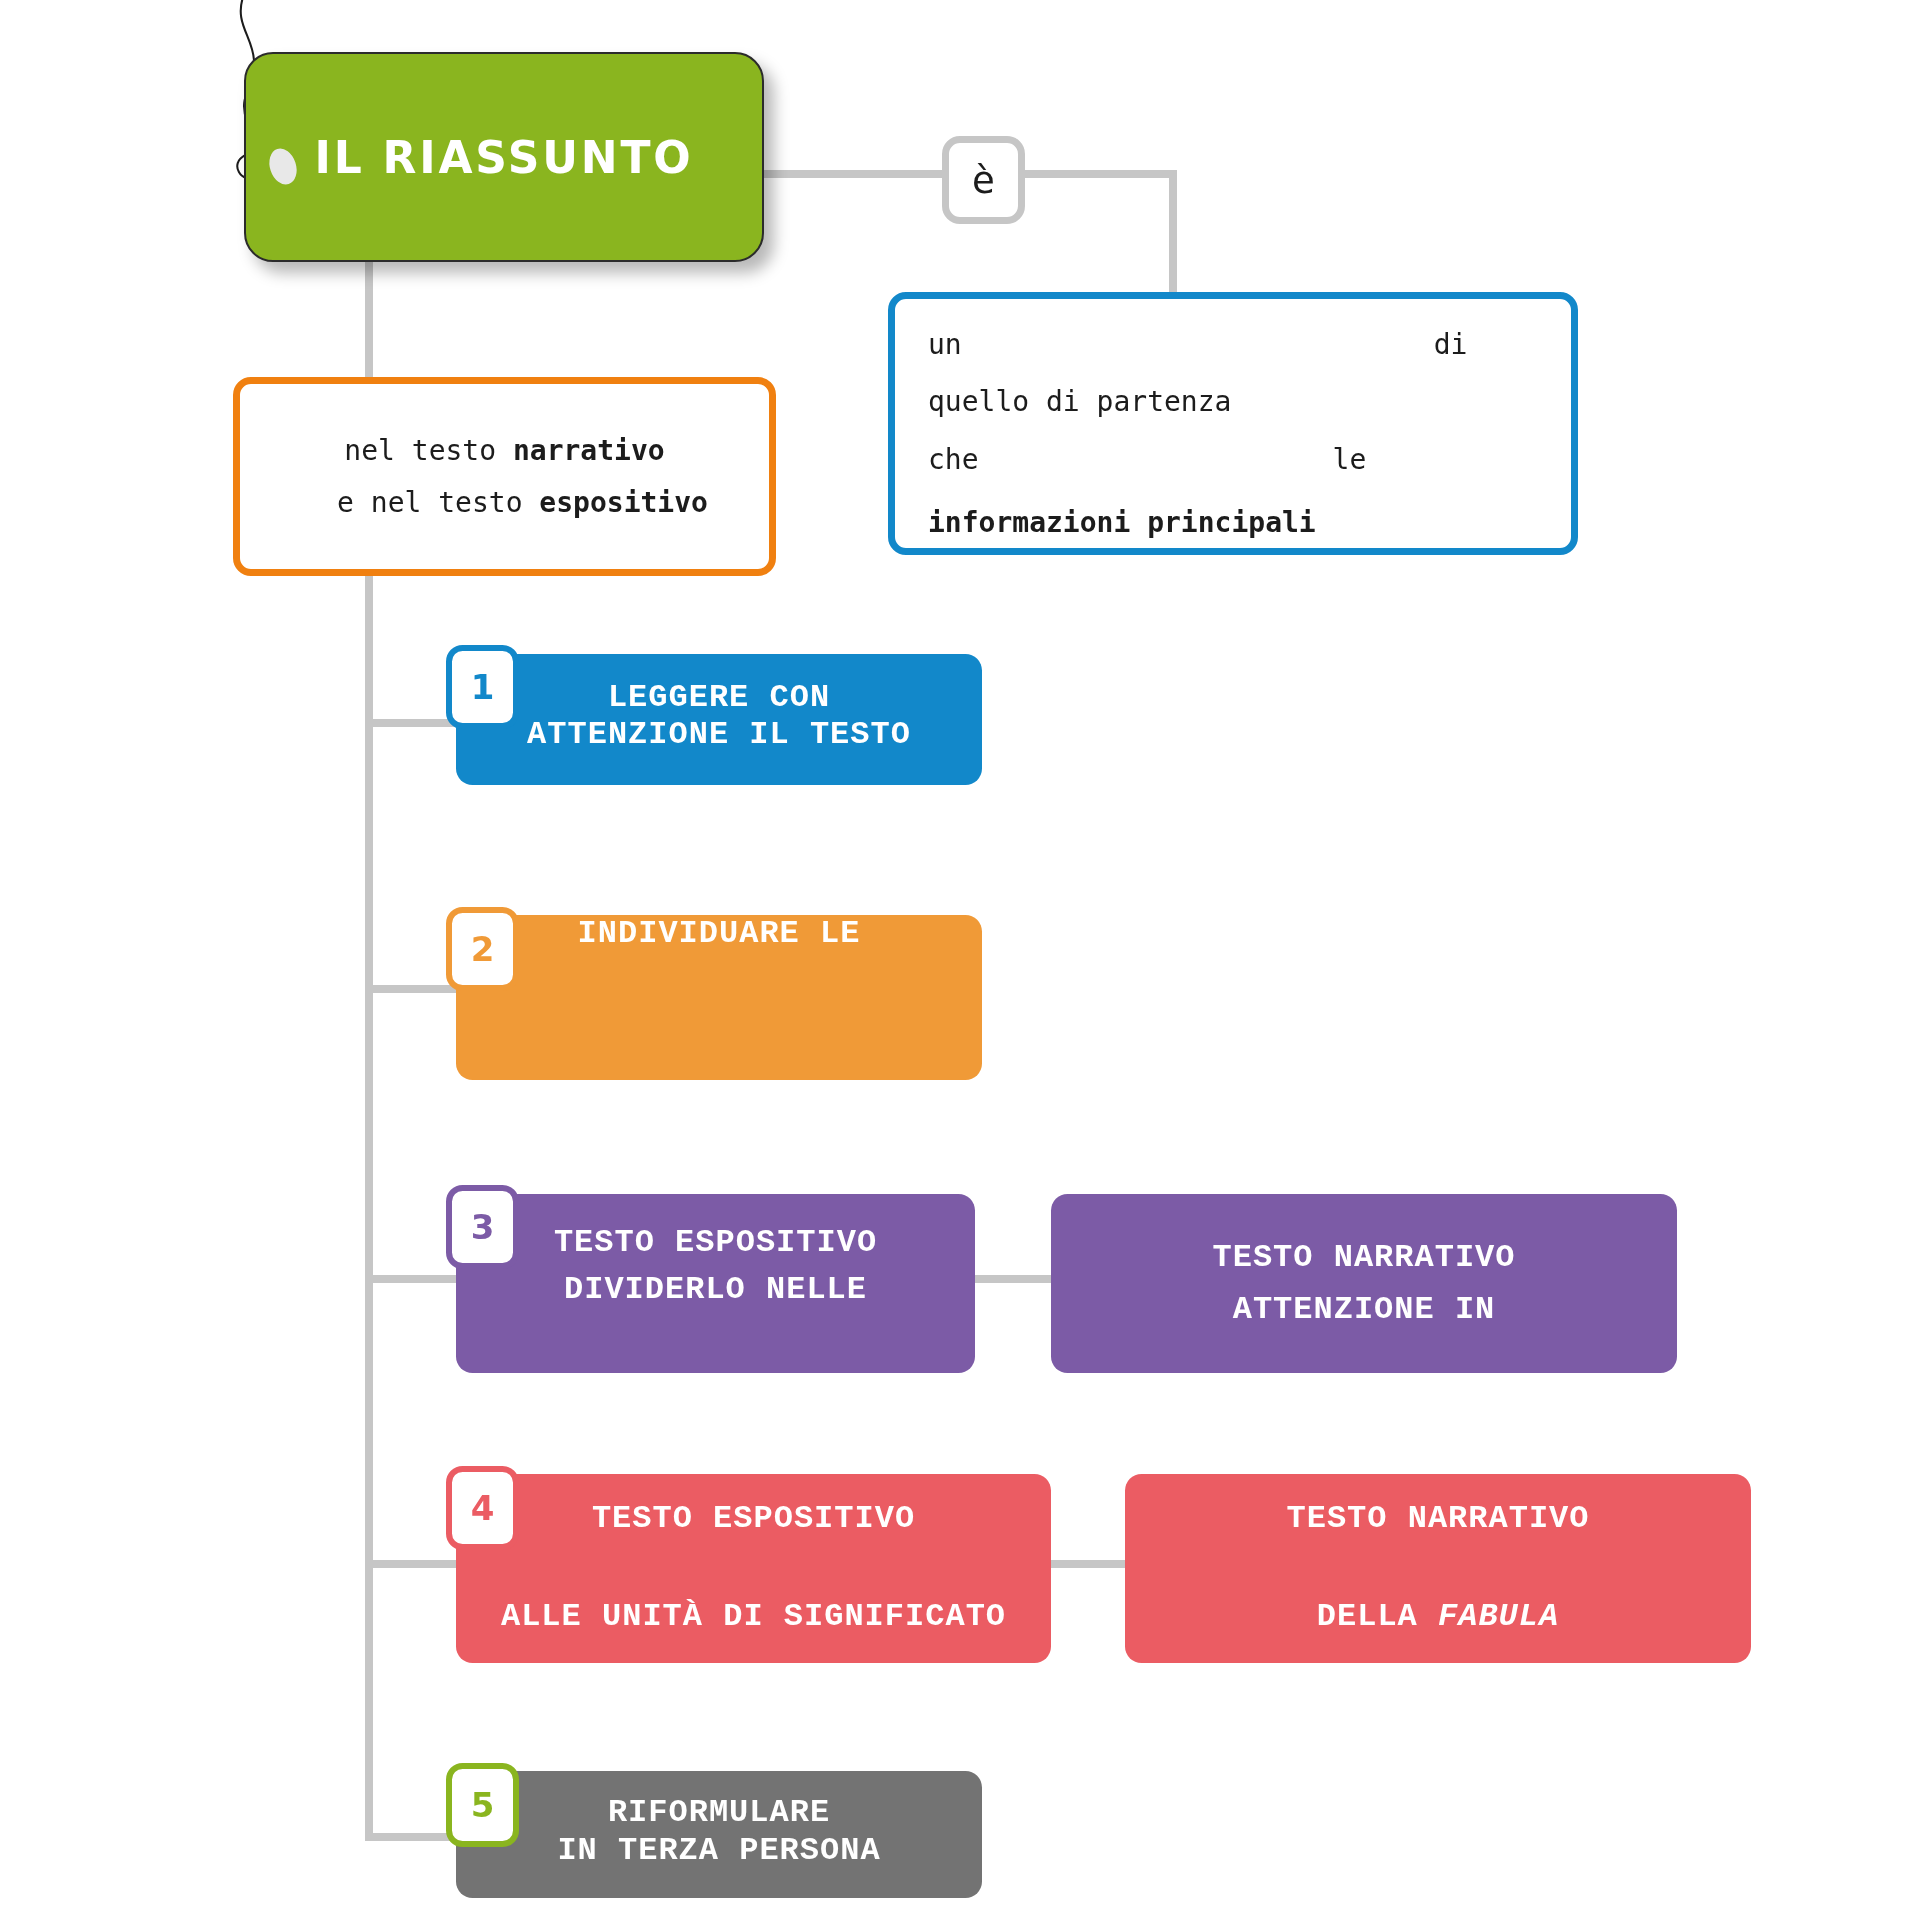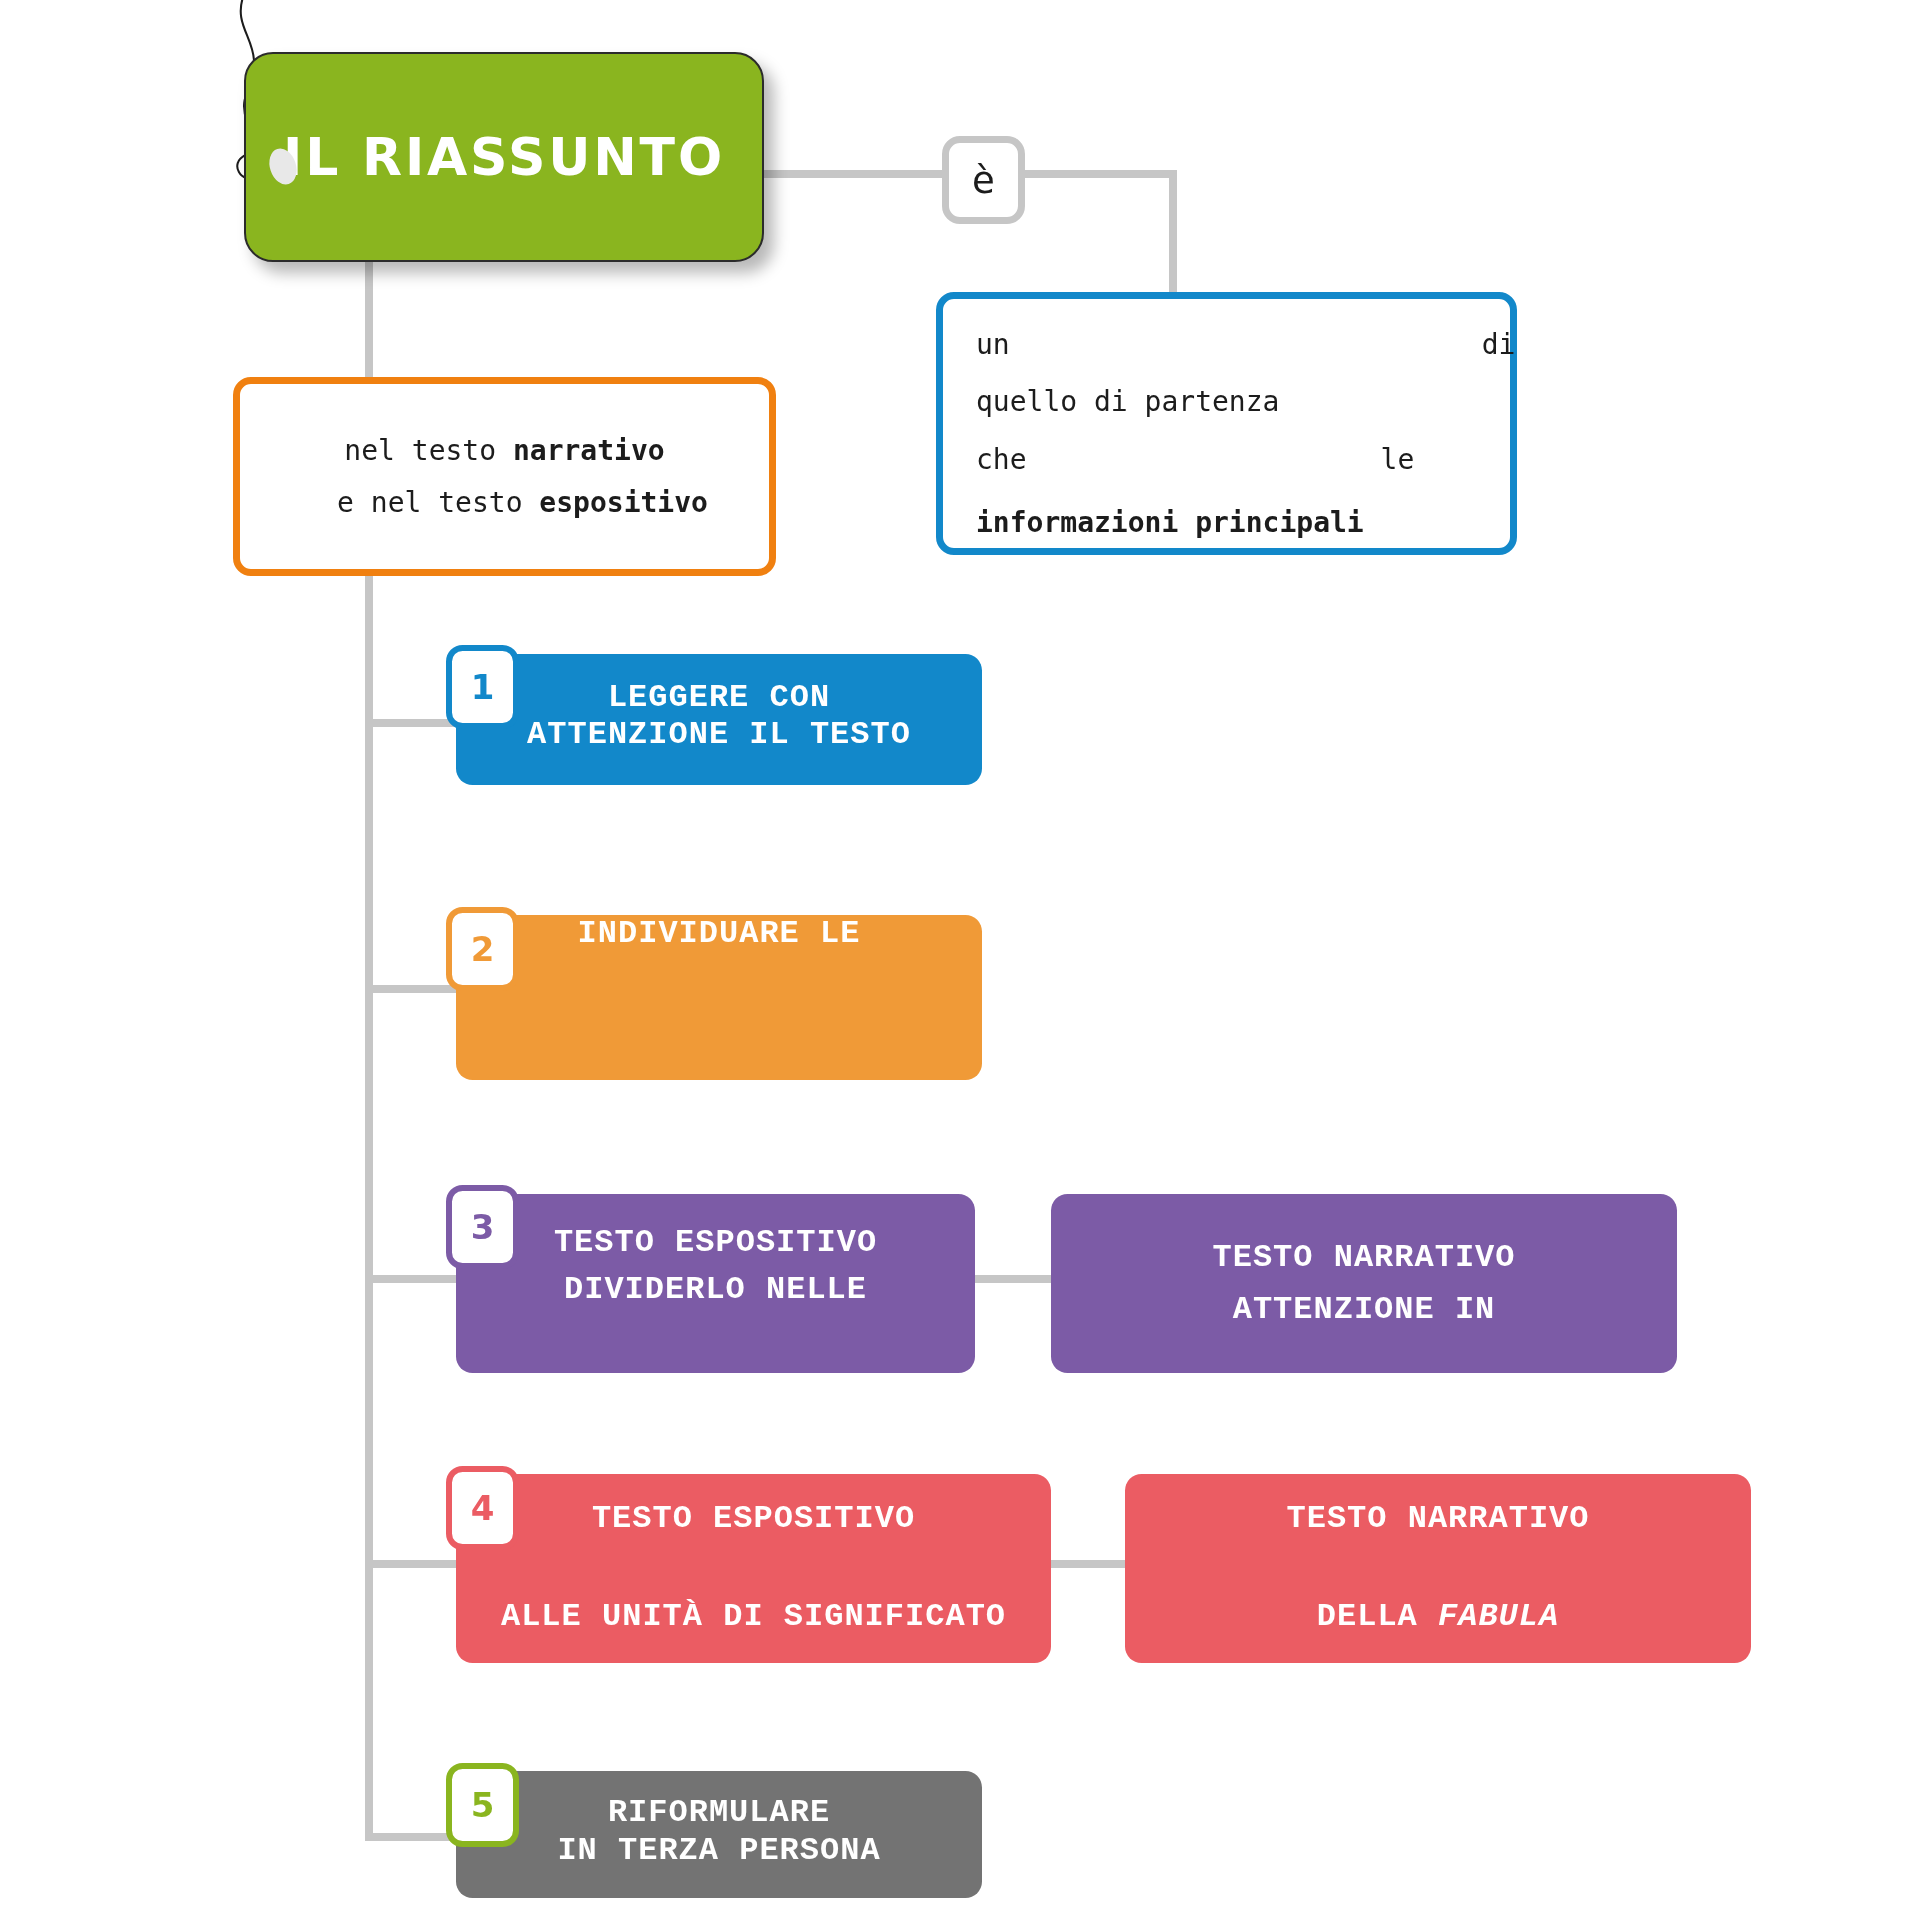--- a/index.html
+++ b/index.html
@@ -27,21 +27,21 @@
     width:516px; height:206px;
     background:#8ab51f;
     border:2.8px solid #2b2b2b;
     border-radius:29px;
     box-shadow:9.6px 11px 15px rgba(0,0,0,0.28);
     display:flex;align-items:center;justify-content:center;
   }
   .title-tag .title-text{
     font-family:"DejaVu Sans", sans-serif;
     font-weight:bold;
-    font-size:52px;
+    font-size:44px;
     letter-spacing:2.8px;
     color:#ffffff;
   }
   
   .tag-hole{
     position:absolute;
     left:270px; top:148px;
     width:26px;height:37px;
     background:#e8e8e8;
     border-radius:50%;
@@ -66,22 +66,22 @@
 
   
   .outline-box{
     position:absolute;
     background:#ffffff;
     border-radius:18px;
     z-index:5;
     box-sizing:border-box;
   }
   .box-blue-def{
-    left:936px; top:292px;
-    width:581px; height:263px;
+    left:888px; top:292px;
+    width:690px; height:263px;
     border:7.6px solid #1288ca;
     padding:30px 33px 0 33px;
   }
   .box-orange-def{
     left:233px; top:377px;
     width:543px; height:199px;
     border:7.6px solid #f08010;
     padding:5px 33px;
     display:flex;flex-direction:column;justify-content:center;text-align:center;
   }

